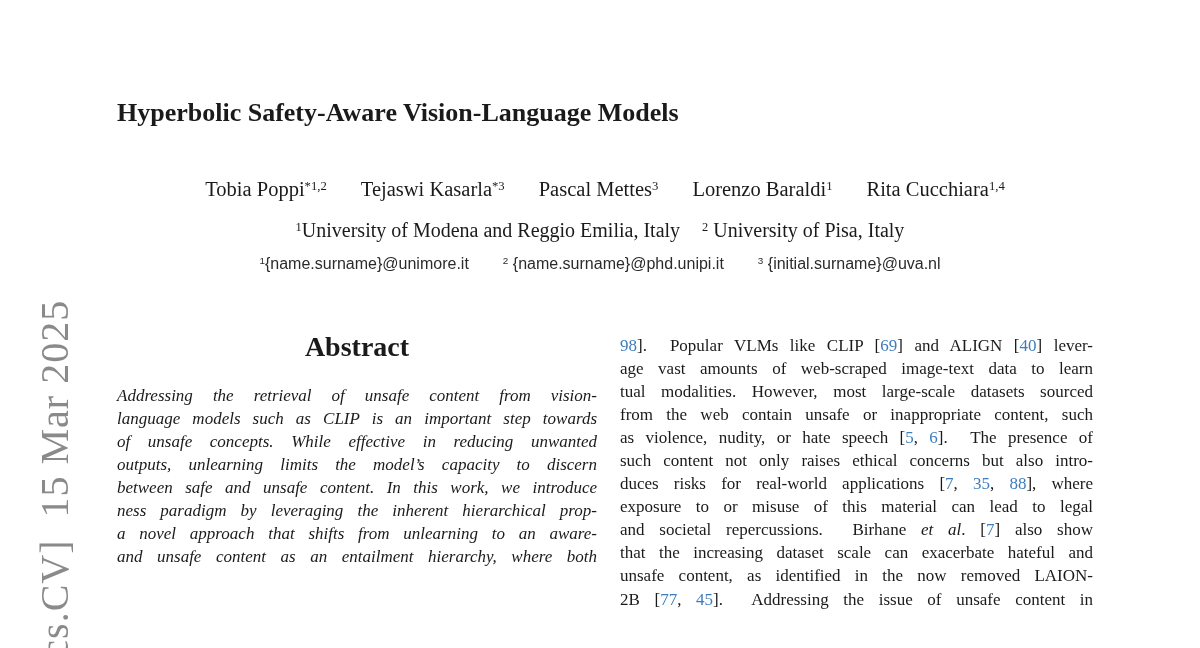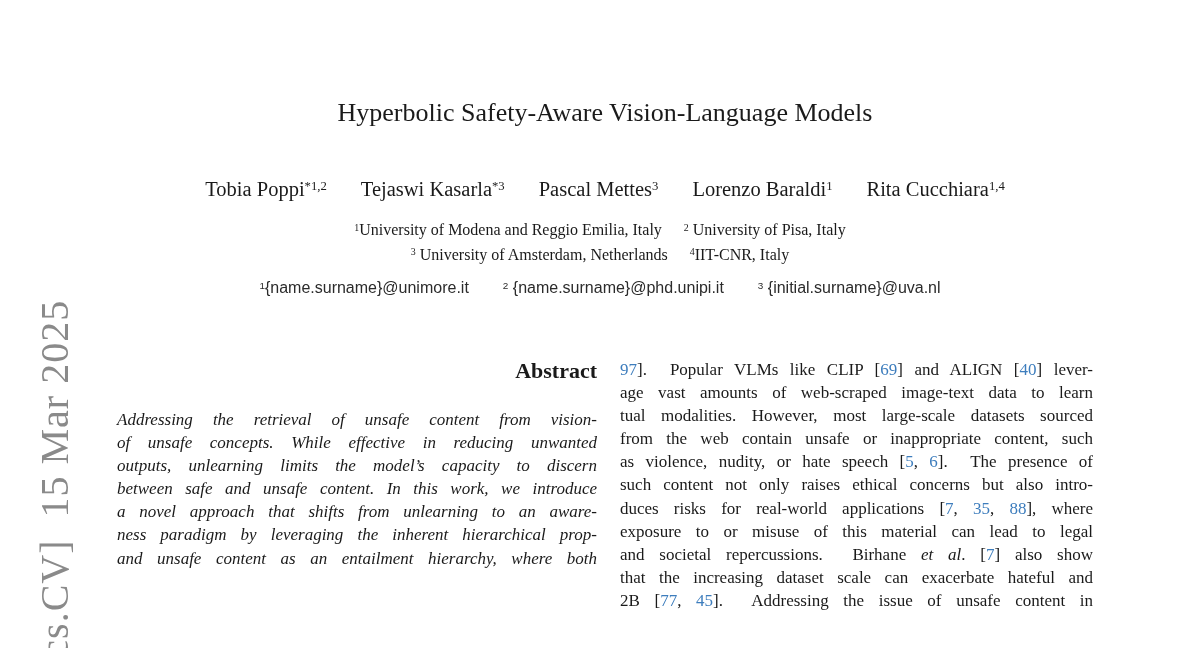--- a/index.html
+++ b/index.html
@@ -23,57 +23,56 @@
     transform: rotate(-90deg);
     transform-origin: 0 0;
     font-size: 40px;
     line-height: 56px;
     letter-spacing: 1px;
     color: #8a8a8a;
     white-space: pre;
   }
   .title {
     margin: 96px 107px 0 117px;
-    text-align: center;
     font-size: 26px;
-    font-weight: normal;
+    font-weight: bold;
     line-height: 34px;
   }
   .authors {
     margin: 46px 107px 16px 117px;
     text-align: center;
     font-size: 20.5px;
     line-height: 26px;
   }
   .affil {
     margin: 0 107px;
     text-align: center;
-    font-size: 16px;
+    font-size: 20px;
     line-height: 24.5px;
   }
   .affil-block { margin-top: 6px; }
   .emails {
     margin: 10px 80px 0 80px;
     text-align: center;
     font-family: Liberation Sans, sans-serif;
     font-size: 16px;
     line-height: 22px;
     color: #2b2b2b;
   }
   .columns {
     display: flex;
     margin-top: 59px;
     padding: 0 107px 0 117px;
     gap: 23px;
   }
   .col-left  { width: 480px; flex: 0 0 480px; }
   .col-right { width: 473px; flex: 0 0 473px; }
   .abstract-heading {
-    text-align: right;
-    font-size: 22px;
+    text-align: center;
+    font-size: 28px;
     font-weight: bold;
     line-height: 26px;
     margin-bottom: 24px;
   }
   .tline {
     text-align: justify;
     text-align-last: justify;
     height: 23.1px;
     line-height: 23.1px;
     font-size: 17px;
@@ -99,51 +98,52 @@
 <div class="page">
 
   <div class="watermark">[cs.CV]  15 Mar 2025</div>
 
   <h1 class="title">Hyperbolic Safety-Aware Vision-Language Models</h1>
 
   <div class="authors"><span class="seg seg-plain">Tobia Poppi</span><span class="seg seg-sup">*1,2</span><span class="seg seg-gap"></span><span class="seg seg-plain">Tejaswi Kasarla</span><span class="seg seg-sup">*3</span><span class="seg seg-gap"></span><span class="seg seg-plain">Pascal Mettes</span><span class="seg seg-sup">3</span><span class="seg seg-gap"></span><span class="seg seg-plain">Lorenzo Baraldi</span><span class="seg seg-sup">1</span><span class="seg seg-gap"></span><span class="seg seg-plain">Rita Cucchiara</span><span class="seg seg-sup">1,4</span></div>
 
   <div class="affil-block">
     <div class="affil"><span class="seg seg-sup">1</span><span class="seg seg-plain">University of Modena and Reggio Emilia, Italy</span><span class="seg seg-gap2"></span><span class="seg seg-sup">2</span><span class="seg seg-plain"> University of Pisa, Italy</span></div>
-    <div class="affil"><span class="seg seg-sup">3</span><span class="seg seg-plain"> University of Amsterdam, Netherlands</span><span class="seg seg-gap2"></span><span class="seg seg-sup">4</span><span class="seg seg-plain">IIT-CNR, Italy</span></div>
   </div>
 
   <div class="emails"><span class="seg seg-sup">1</span><span class="seg seg-plain">{name.surname}@unimore.it</span><span class="seg seg-gap"></span><span class="seg seg-sup">2</span><span class="seg seg-plain"> {name.surname}@phd.unipi.it</span><span class="seg seg-gap"></span><span class="seg seg-sup">3</span><span class="seg seg-plain"> {initial.surname}@uva.nl</span></div>
 
   <div class="columns">
 
     <div class="col-left">
       <div class="abstract-heading">Abstract</div>
       <div class="abstract-body">
           <div class="tline">Addressing the retrieval of unsafe content from vision-</div>
+          <div class="tline">language models such as CLIP is an important step towards</div>
           <div class="tline">of unsafe concepts.  While effective in reducing unwanted</div>
           <div class="tline">outputs, unlearning limits the model’s capacity to discern</div>
           <div class="tline">between safe and unsafe content. In this work, we introduce</div>
+          <div class="tline">ness paradigm by leveraging the inherent hierarchical prop-</div>
           <div class="tline">a novel approach that shifts from unlearning to an aware-</div>
-          <div class="tline">ness paradigm by leveraging the inherent hierarchical prop-</div>
           <div class="tline">and unsafe content as an entailment hierarchy, where both</div>
         </div>
     </div>
 
     <div class="col-right">
       <div class="intro-body">
-          <div class="tline"><span class="seg seg-cite">97</span><span class="seg seg-plain">].  Popular VLMs like CLIP [</span><span class="seg seg-cite">69</span><span class="seg seg-plain">] and ALIGN [</span><span class="seg seg-cite">40</span><span class="seg seg-plain">] lever-</span></div>
+          <div class="tline"><span class="seg seg-cite">98</span><span class="seg seg-plain">].  Popular VLMs like CLIP [</span><span class="seg seg-cite">69</span><span class="seg seg-plain">] and ALIGN [</span><span class="seg seg-cite">40</span><span class="seg seg-plain">] lever-</span></div>
           <div class="tline">age vast amounts of web-scraped image-text data to learn</div>
           <div class="tline">tual modalities. However, most large-scale datasets sourced</div>
           <div class="tline">from the web contain unsafe or inappropriate content, such</div>
           <div class="tline"><span class="seg seg-plain">as violence, nudity, or hate speech [</span><span class="seg seg-cite">5</span><span class="seg seg-plain">, </span><span class="seg seg-cite">6</span><span class="seg seg-plain">].  The presence of</span></div>
           <div class="tline">such content not only raises ethical concerns but also intro-</div>
           <div class="tline"><span class="seg seg-plain">duces risks for real-world applications [</span><span class="seg seg-cite">7</span><span class="seg seg-plain">, </span><span class="seg seg-cite">35</span><span class="seg seg-plain">, </span><span class="seg seg-cite">88</span><span class="seg seg-plain">], where</span></div>
           <div class="tline">exposure to or misuse of this material can lead to legal</div>
           <div class="tline"><span class="seg seg-plain">and societal repercussions.  Birhane </span><span class="seg seg-it">et al</span><span class="seg seg-plain">. [</span><span class="seg seg-cite">7</span><span class="seg seg-plain">] also show</span></div>
           <div class="tline">that the increasing dataset scale can exacerbate hateful and</div>
+          <div class="tline">unsafe content, as identified in the now removed LAION-</div>
           <div class="tline"><span class="seg seg-plain">2B [</span><span class="seg seg-cite">77</span><span class="seg seg-plain">, </span><span class="seg seg-cite">45</span><span class="seg seg-plain">].  Addressing the issue of unsafe content in</span></div>
         </div>
     </div>
 
   </div>
 
 </div>
 
 </body></html>

